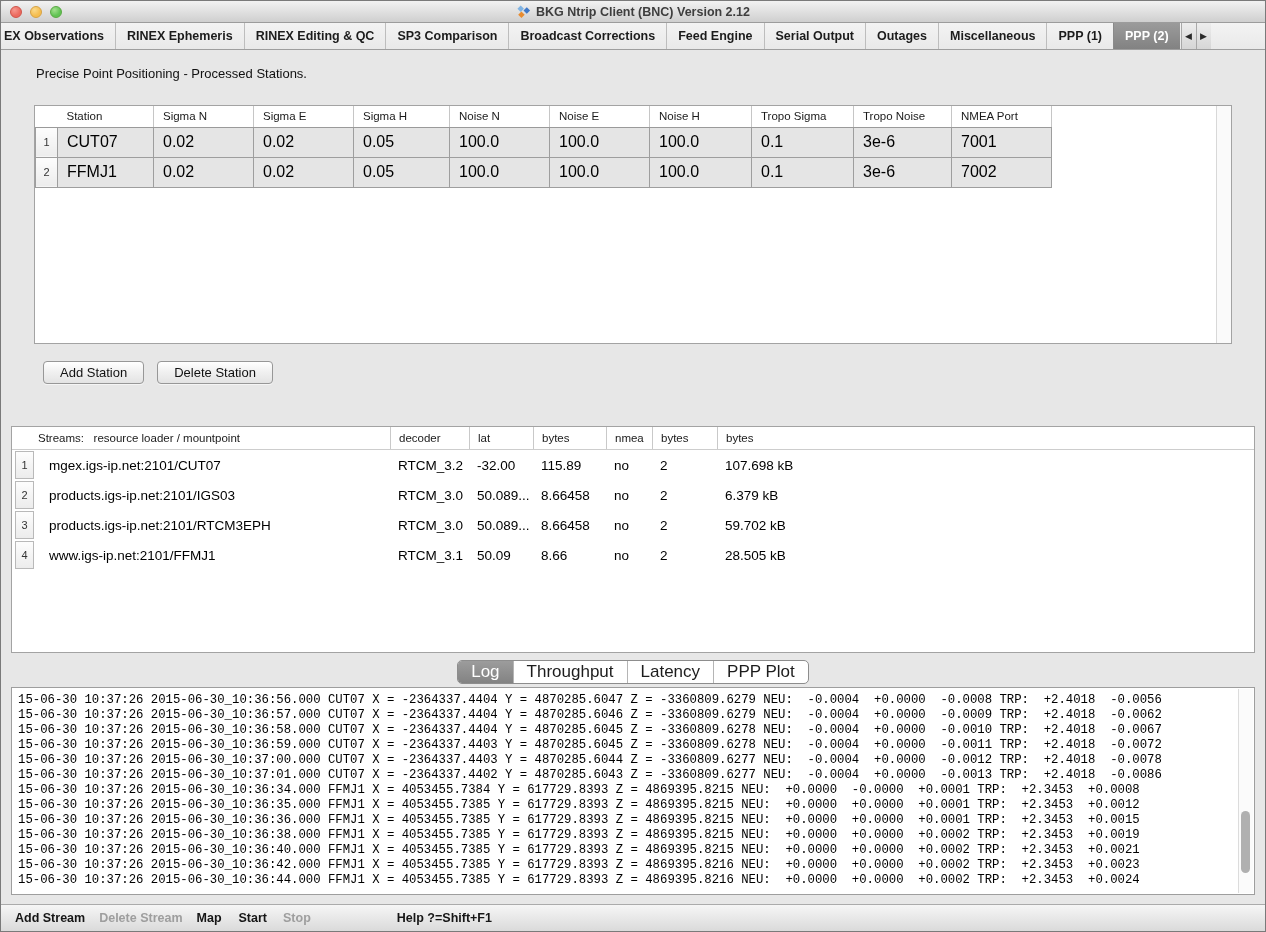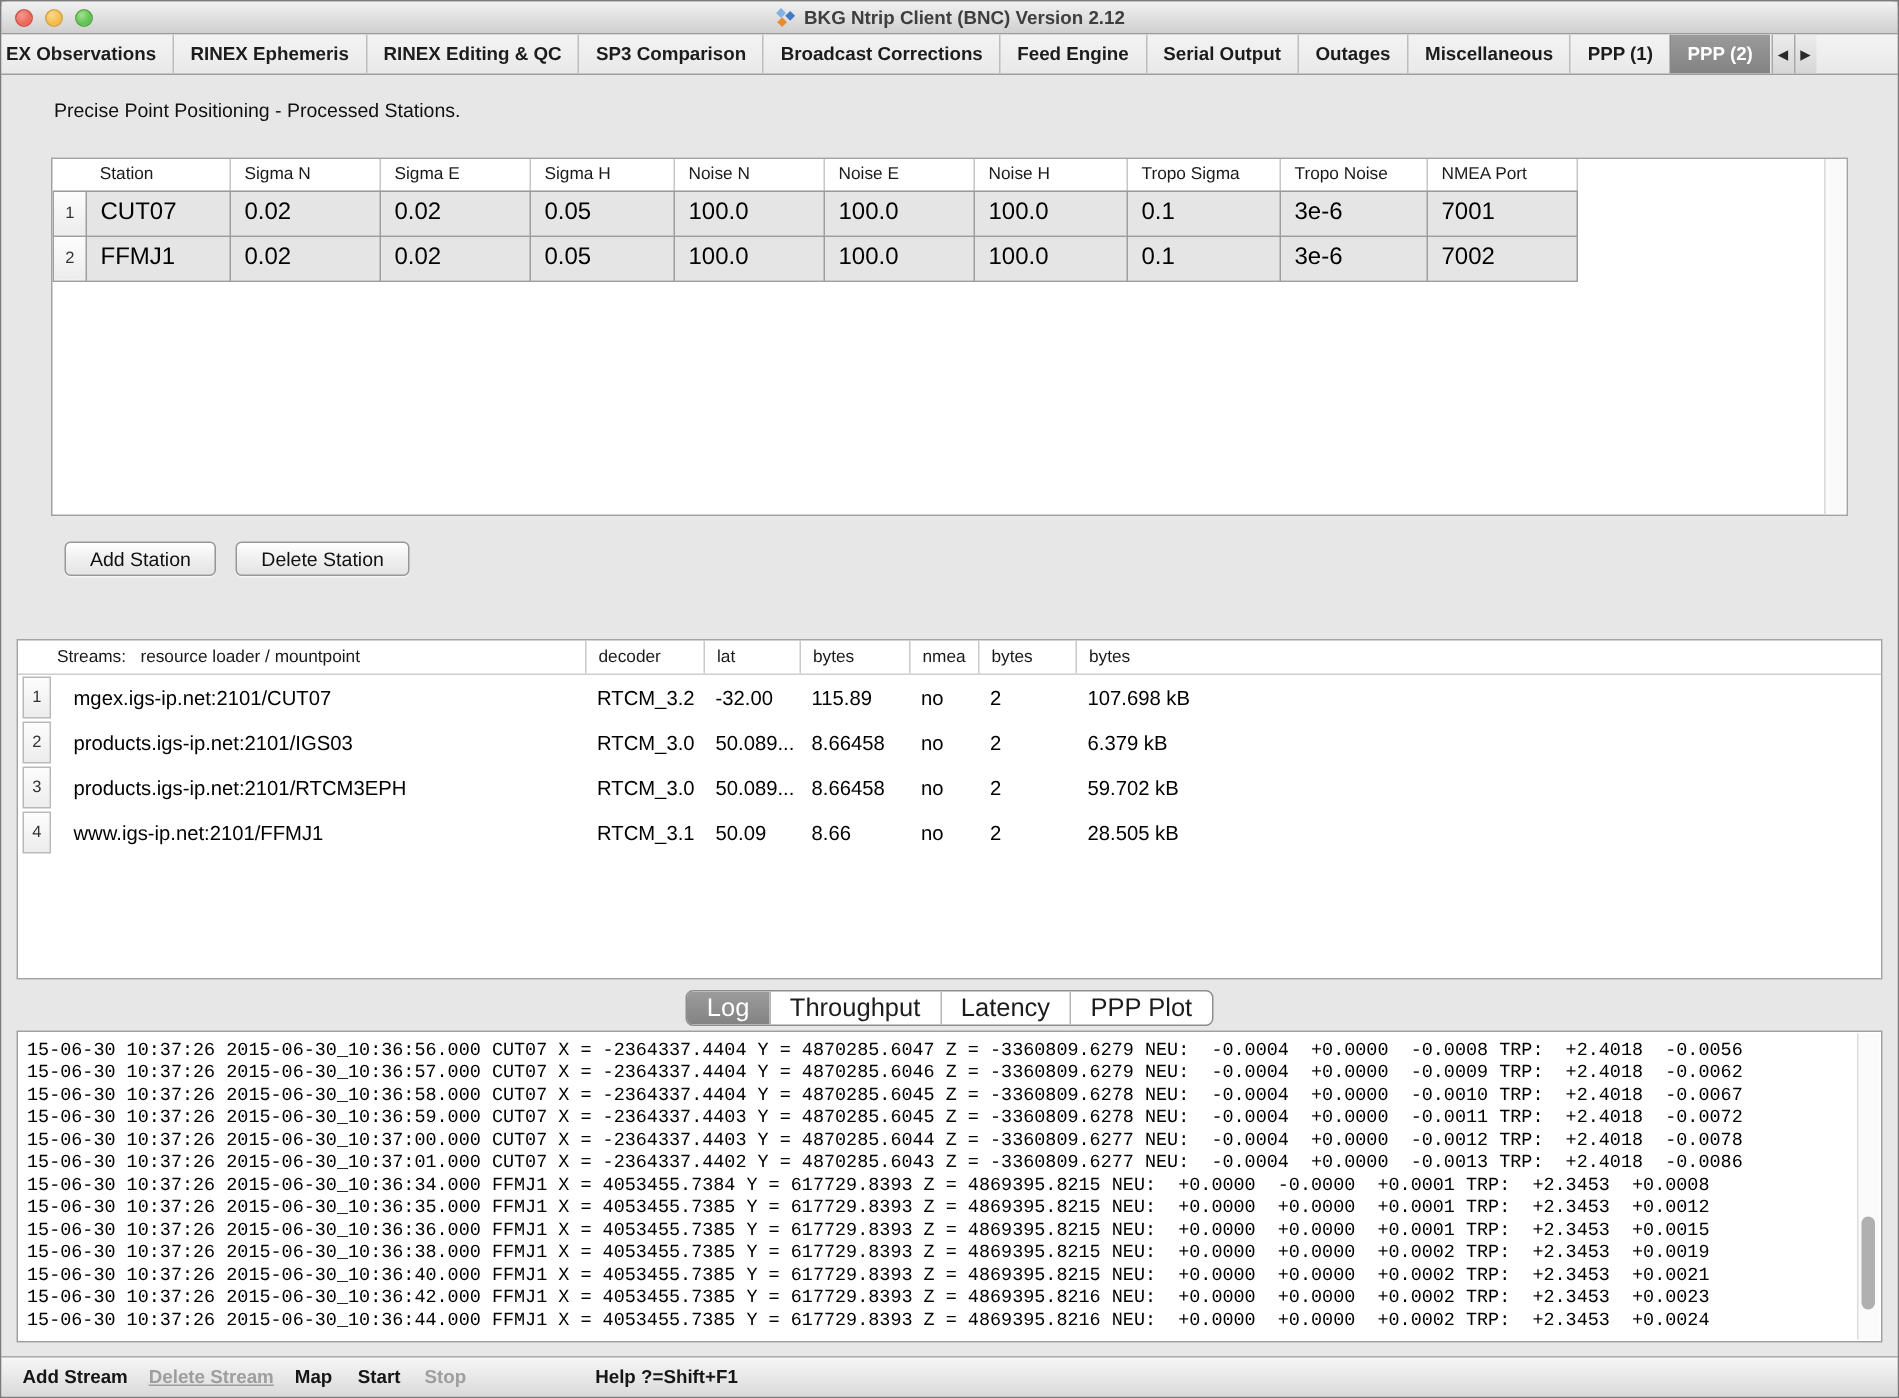--- a/index.html
+++ b/index.html
@@ -102,21 +102,21 @@
     background: #fbfbfb; border-left: 1px solid #dcdcdc; }
   .log-thumb { position: absolute; left: 2px; width: 9px; top: 60%; height: 62px;
     background: #b0b0b0; border-radius: 5px; }
 
   
   .statusbar { height: 27px; flex: 0 0 27px; display: flex; align-items: center;
     background: linear-gradient(#f6f6f6, #dadada); border-top: 1px solid #ababab;
     font-size: 12.5px; font-weight: bold; color: #161616; padding-left: 10px; }
   .sb-item { margin-right: 0; }
   .sb-item.disabled { color: #9e9e9e; }
-  .sb-add { margin-left: 4px; } .sb-del { margin-left: 14px; text-decoration: underline; } .sb-map { margin-left: 14px; }
+  .sb-add { margin-left: 4px; } .sb-del { margin-left: 14px; } .sb-map { margin-left: 14px; }
   .sb-start { margin-left: 17px; } .sb-stop { margin-left: 16px; } .sb-help { margin-left: 86px; }
 </style>
 </head>
 <body>
 
 <div class="window">
 
   <div class="titlebar">
     <div class="traffic">
       <div class="light close"></div>

